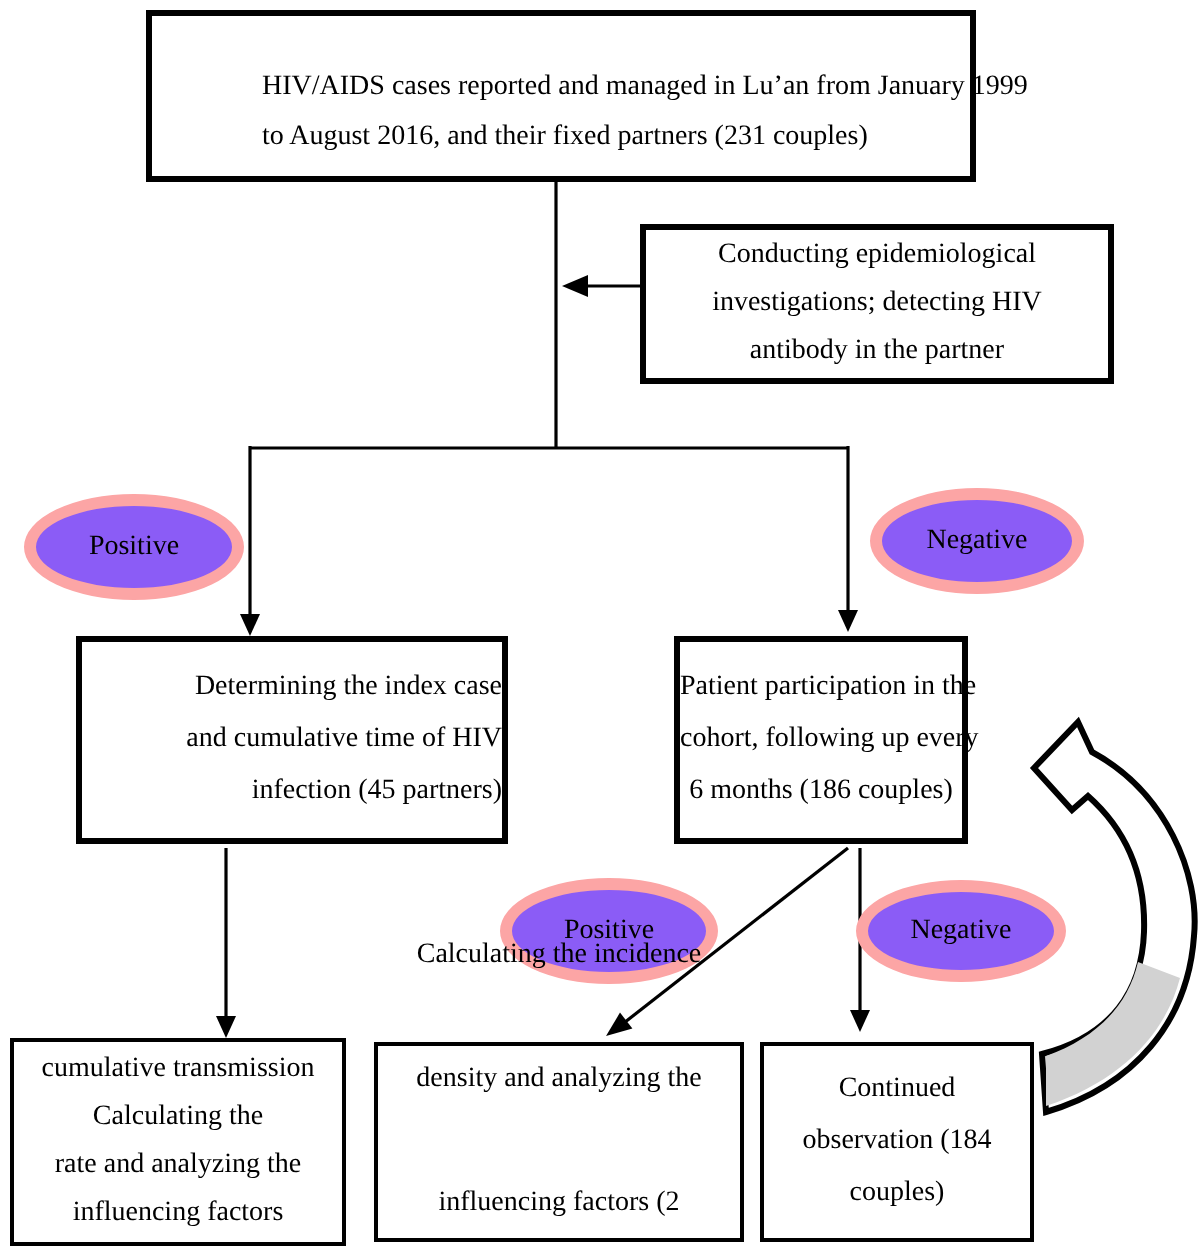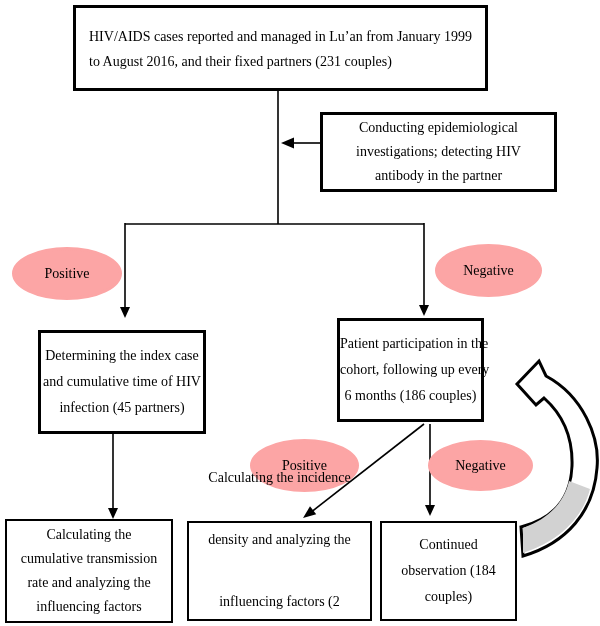--- a/index.html
+++ b/index.html
@@ -23,27 +23,27 @@
   }
   .box.thin{border-width:2px;}
   .box .line{
     text-align:center;
     font-size:14px;
     line-height:24px;
     white-space:nowrap;
   }
   .box.lh26 .line{line-height:26px;}
   .box.lh25 .line{line-height:25px;}
-  .box.left-align{justify-content:flex-start;padding-top:16px;}
+  .box.left-align{justify-content:center;padding-top:16px;padding-left:42px;}
   .box.left-align .line{text-align:left;padding-left:13px;padding-right:6px;}
   .ellipse{
     position:absolute;
     box-sizing:border-box;
-    background:#fca5a5;
-    border:3px solid #fca5a5;
+    background:#8b5cf6;
+    border:6px solid #fca5a5;
     border-radius:50%;
     display:flex;
     align-items:center;
     justify-content:center;
     font-size:14px;
   }
   svg.connectors{
     position:absolute;
     left:0;top:0;
     width:600px;height:626px;
@@ -94,42 +94,42 @@
     <div class="line">antibody in the partner</div>
   </div>
 
   <div class="ellipse" style="left:12px;top:247px;width:110px;height:53px;">
     <span>Positive</span>
   </div>
   <div class="ellipse" style="left:435px;top:244px;width:107px;height:53px;">
     <span>Negative</span>
   </div>
 
-  <div class="box lh26" style="left:38px;top:330px;width:168px;height:104px;">
+  <div class="box lh26" style="left:38px;top:318px;width:216px;height:104px;align-items:flex-end;">
     <div class="line">Determining the index case</div>
     <div class="line">and cumulative time of HIV</div>
     <div class="line">infection (45 partners)</div>
   </div>
 
   <div class="box lh26" style="left:337px;top:318px;width:147px;height:104px;">
     <div class="line">Patient participation in the</div>
     <div class="line">cohort, following up every</div>
     <div class="line">6 months (186 couples)</div>
   </div>
 
   <div class="ellipse" style="left:250px;top:439px;width:109px;height:53px;">
     <span>Positive</span>
   </div>
   <div class="ellipse" style="left:428px;top:440px;width:105px;height:51px;">
     <span>Negative</span>
   </div>
 
   <div class="box thin" style="left:5px;top:519px;width:168px;height:104px;">
+    <div class="line">cumulative transmission</div>
     <div class="line">Calculating the</div>
-    <div class="line">cumulative transmission</div>
     <div class="line">rate and analyzing the</div>
     <div class="line">influencing factors</div>
   </div>
 
   <div class="box thin" style="left:187px;top:521px;width:185px;height:100px;gap:38px;">
     <div class="line">Calculating the incidence</div>
     <div class="line">density and analyzing the</div>
     <div class="line">influencing factors (2</div>
     <div class="line">partners)</div>
   </div>

